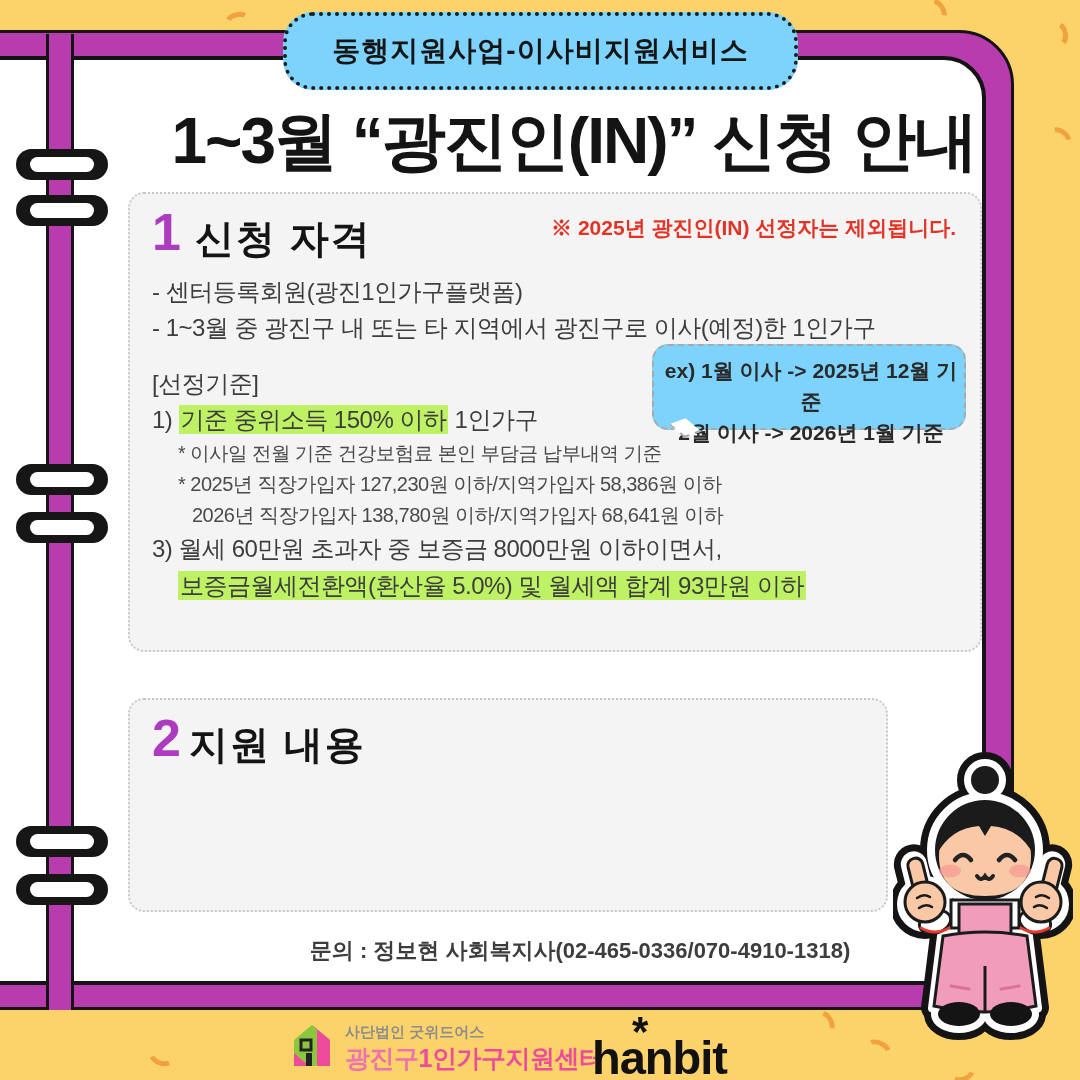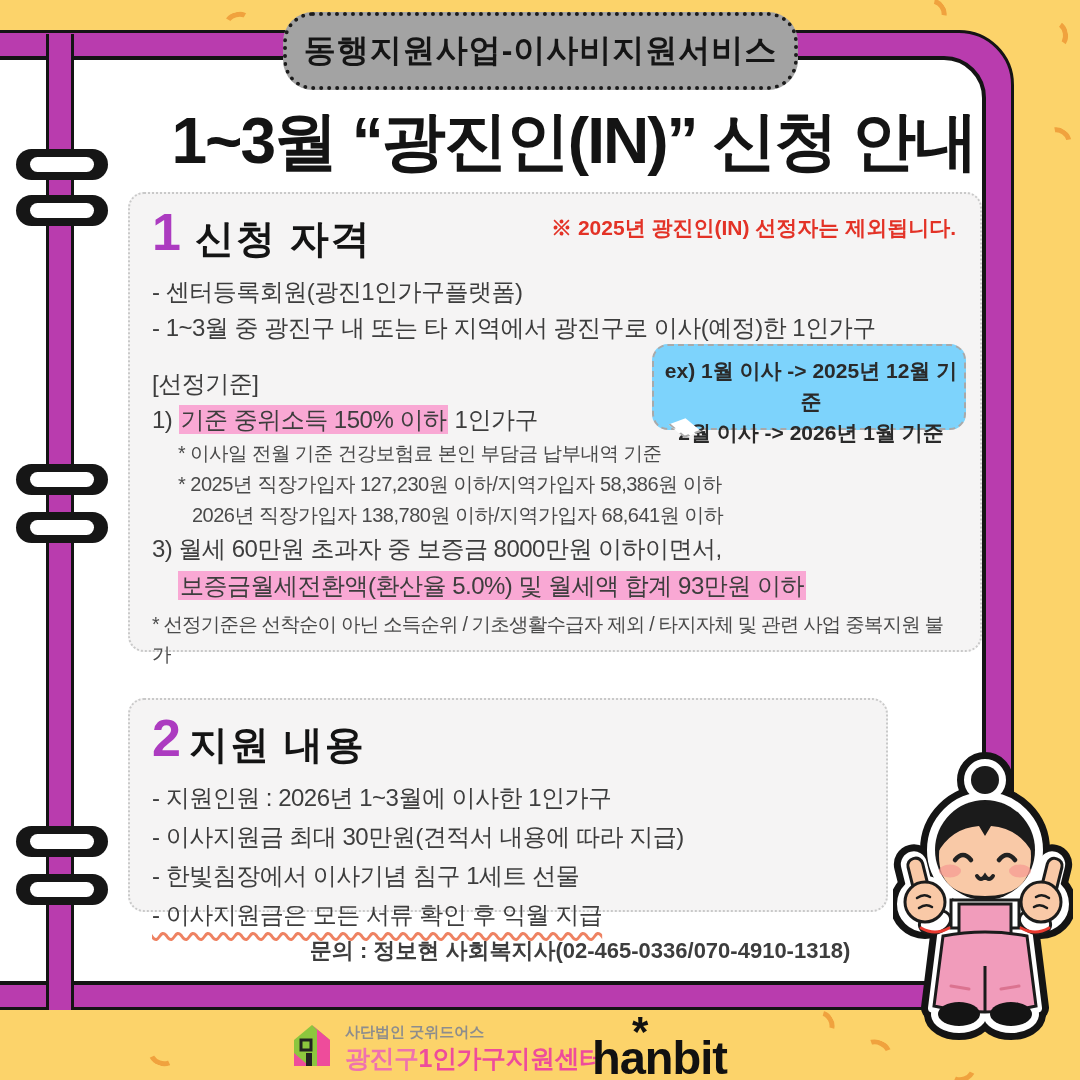--- a/index.html
+++ b/index.html
@@ -29,41 +29,41 @@
     position:absolute; left:16px; width:92px; height:31px;
     background:#161616; border-radius:17px; z-index:5;
   }
   .ring::after {
     content:''; position:absolute; left:14px; right:14px; top:8px; bottom:8px;
     background:#ffffff; border-radius:9px;
   }
   
   .badge {
     position:absolute; left:283px; top:12px; width:515px; height:78px;
-    background:#a3a3a3; border:4px dotted #1c1c1c; border-radius:30px;
+    background:#7dd3fc; border:4px dotted #1c1c1c; border-radius:30px;
     display:flex; align-items:center; justify-content:center;
-    font-size:32px; font-weight:800; color:#151515; letter-spacing:1px; z-index:6;
+    font-size:28px; font-weight:800; color:#151515; letter-spacing:1px; z-index:6;
   }
   .title {
     position:absolute; left:96px; top:98px; width:880px; z-index:6;
     text-align:right; font-size:64px; font-weight:900; color:#141414; letter-spacing:-2px;
   }
   
   .sect {
     position:absolute; background:#F5F4F4; border:2px dotted #C9C9C9; border-radius:16px;
     z-index:6; padding:12px 22px 10px 22px;
   }
   .s1 { left:128px; top:192px; width:854px; height:460px; }
   .s2 { left:128px; top:698px; width:760px; height:214px; }
   .sect-head { display:flex; align-items:flex-start; gap:14px; position:relative; }
   .sect-num { font-size:52px; line-height:1; font-weight:800; color:#AC3BC0; }
   .sect-title { font-size:39px; font-weight:800; color:#141414; letter-spacing:2px; padding-top:6px; }
   .notice { position:absolute; right:2px; top:8px; font-size:21px; font-weight:700; color:#E33226; }
   .body-line { font-size:24px; color:#3d3d3d; line-height:36px; letter-spacing:-0.5px; }
-  .hl { background:#f9a8d4; padding:1px 2px; }
+  .hl { background:#bef264; padding:1px 2px; }
   .small-note { font-size:20px; color:#4a4a4a; line-height:31px; padding-left:26px; letter-spacing:-0.5px; }
   .small-note.indent2 { padding-left:40px; }
   .footnote { font-size:19.5px; color:#4a4a4a; line-height:30px; letter-spacing:-0.8px; margin-top:4px; }
   .gap { height:20px; }
   
   .bubble {
     position:absolute; left:522px; top:150px; width:314px; height:86px;
     background:#7dd3fc; border:2px dashed #A9A9A9; border-radius:16px;
     padding:9px 6px 6px 10px; z-index:7;
   }
@@ -136,38 +136,31 @@
     <div class="body-line">- 센터등록회원(광진1인가구플랫폼)</div>
     <div class="body-line">- 1~3월 중 광진구 내 또는 타 지역에서 광진구로 이사(예정)한 1인가구</div>
     <div class="gap"></div>
     <div class="body-line">[선정기준]</div>
     <div class="body-line"><span>1) </span><span class="hl">기준 중위소득 150% 이하</span><span> 1인가구</span></div>
     <div class="small-note" style="font-size:19.5px;">* 이사일 전월 기준 건강보험료 본인 부담금 납부내역 기준</div>
     <div class="small-note">*  2025년 직장가입자 127,230원 이하/지역가입자 58,386원 이하</div>
     <div class="small-note indent2">2026년 직장가입자 138,780원 이하/지역가입자 68,641원 이하</div>
     <div class="body-line">3) 월세 60만원 초과자 중 보증금 8000만원 이하이면서,</div>
     <div class="body-line" style="padding-left:26px; line-height:38px;"><span class="hl">보증금월세전환액(환산율 5.0%) 및 월세액 합계 93만원 이하</span></div>
-    <div class="footnote">* 선정기준은 선착순이 아닌 소득순위 / 기초생활수급자 제외 / 타지자체 및 관련 사업 중복지원 불가</div>
   </div>
   <div class="bubble">
     <div class="bubble-line">ex) 1월 이사 -&gt; 2025년 12월 기준</div>
     <div class="bubble-line">2월 이사 -&gt; 2026년 1월 기준</div>
   </div>
 </div>
 
 <div class="sect s2">
   <div class="sect-head" style="gap:8px;">
     <span class="sect-num">2</span>
     <span class="sect-title">지원 내용</span>
-  </div>
-  <div style="margin-top:6px;">
-    <div class="body-line">- 지원인원 : 2026년 1~3월에 이사한 1인가구</div>
-    <div class="body-line">- 이사지원금 최대 30만원(견적서 내용에 따라 지급)</div>
-    <div class="body-line">- 한빛침장에서 이사기념 침구 1세트 선물</div>
-    <div class="body-line"><span class="wavy">- 이사지원금은 모든 서류 확인 후 익월 지급</span></div>
   </div>
 </div>
 
 <div class="contact">문의 : 정보현 사회복지사(02-465-0336/070-4910-1318)</div>
 
 <div class="org-logo">
   <svg width="50" height="54" viewBox="0 0 50 54">
     <path d="M7,20 L25,5 L43,20 L43,46 L7,46 Z" fill="#8CC63E"></path>
     <path d="M25,5 L43,20 L43,46 L30,46 L30,10 Z" fill="#EE4C9B"></path>
     <path d="M7,46 L22,46 L7,33 Z" fill="#EE4C9B"></path>

